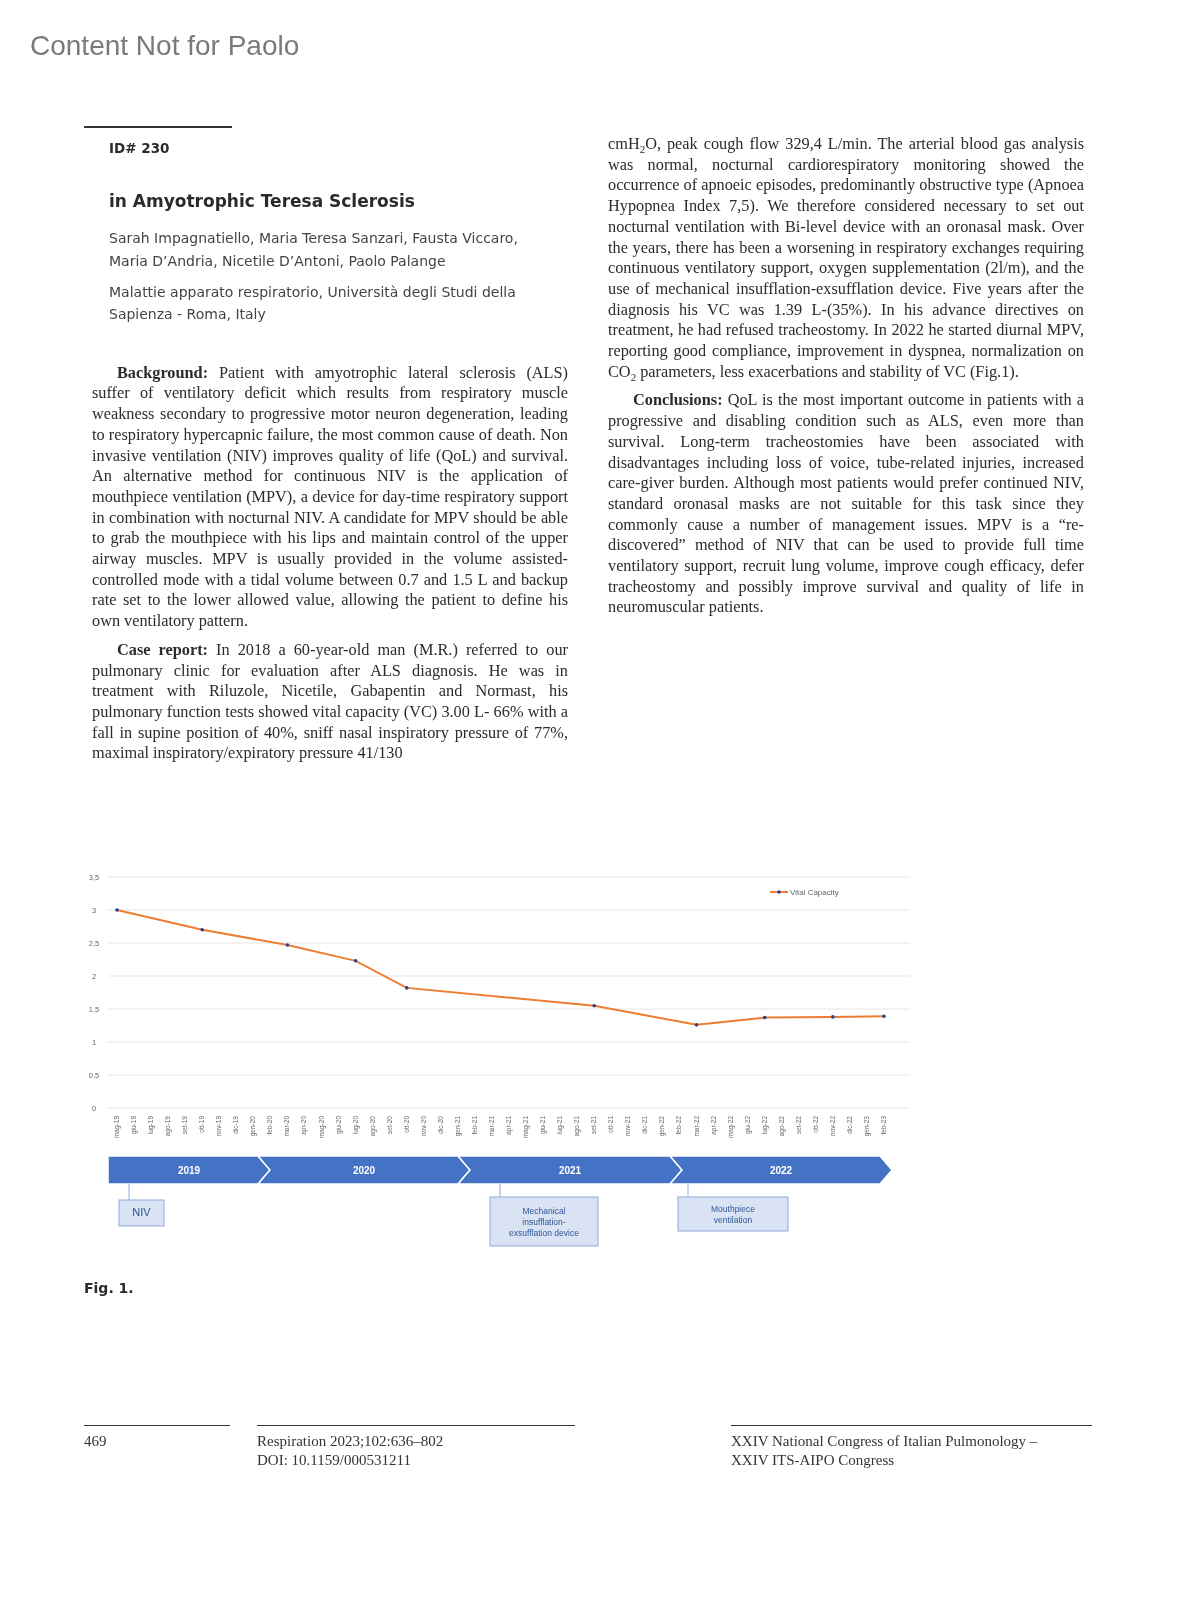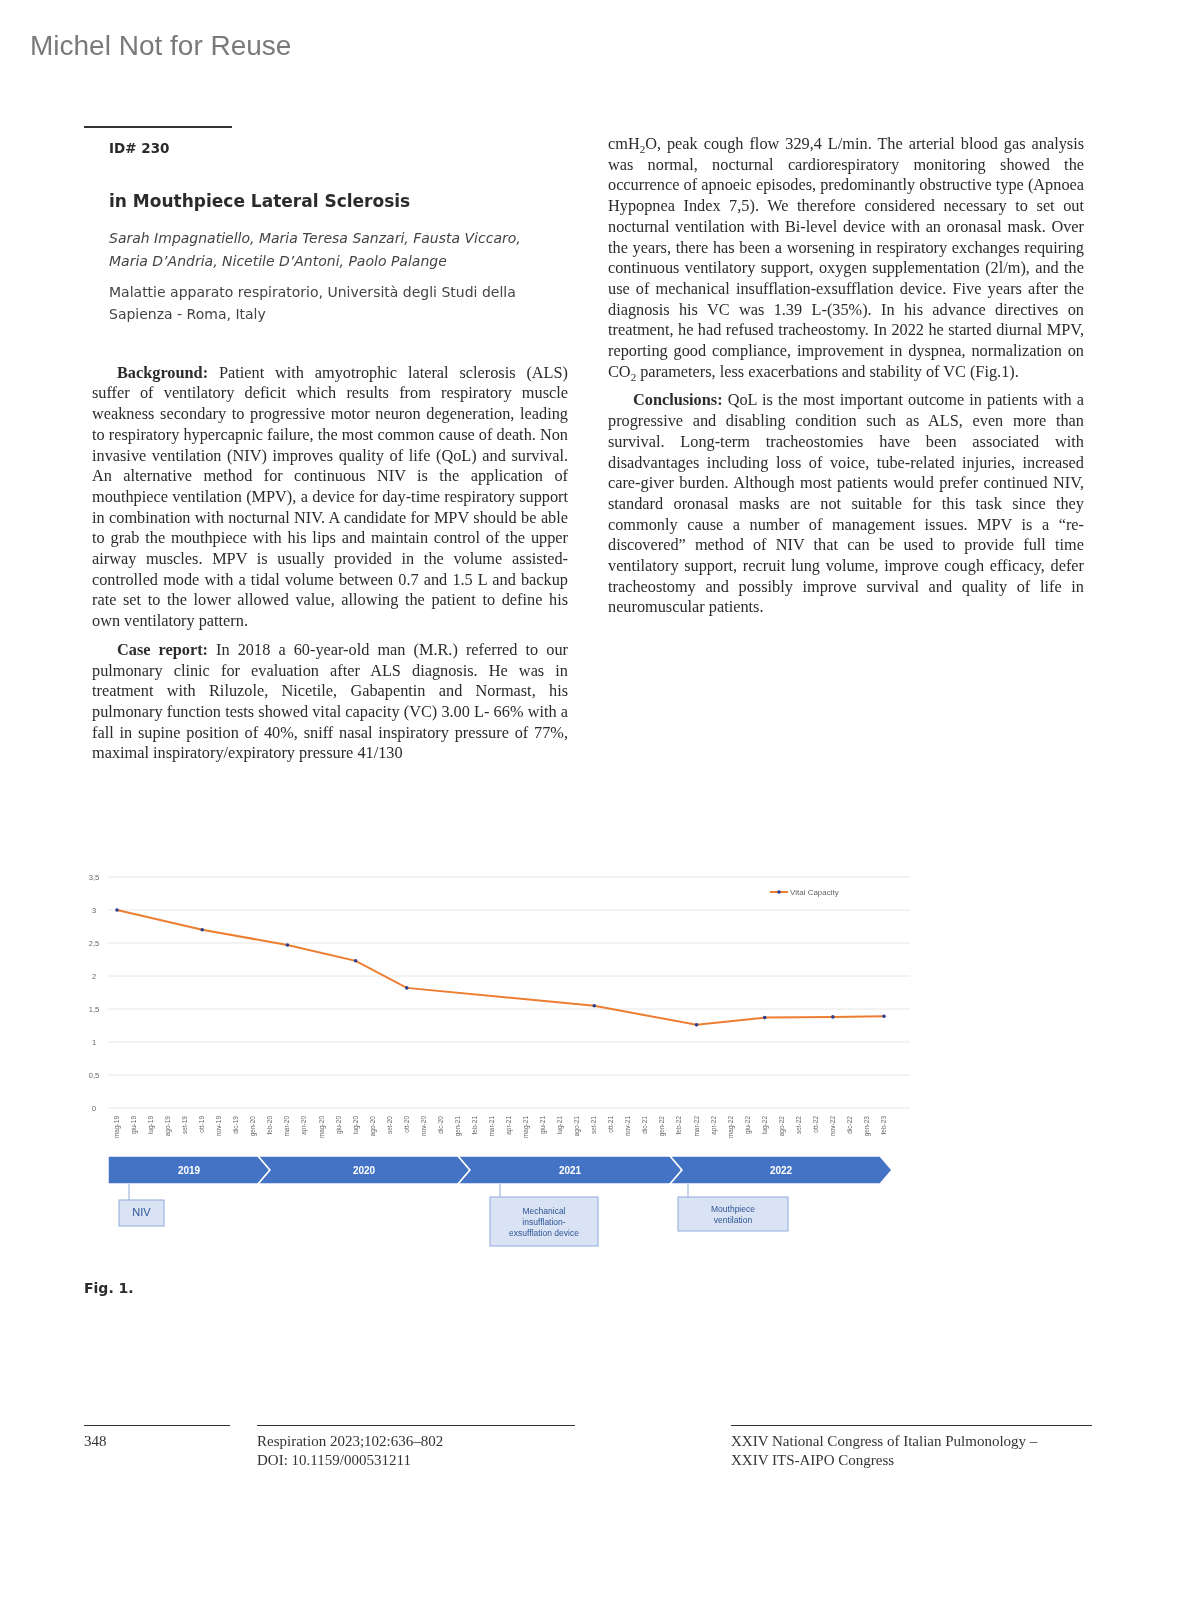--- a/index.html
+++ b/index.html
@@ -5,45 +5,45 @@
   html, body { margin:0; padding:0; background:#fff; }
   body { width:1200px; height:1601px; position:relative; overflow:hidden; color:#2b2b2b; }
   .watermark { position:absolute; left:30px; top:30px; font-family:"Liberation Sans", sans-serif; font-size:28px; color:#7a7a7a; }
   .col { position:absolute; font-family:"Liberation Serif", serif; font-size:16.3px; line-height:20.7px; text-align:justify; }
   .col-left { left:84px; top:126px; width:492px; }
   .col-right { left:600px; top:126px; width:492px; }
   .rule-short { width:148px; border-top:2px solid #333; margin-bottom:10px; }
   .hdr { padding-left:25px; font-family:"DejaVu Sans", sans-serif; }
   .id { font-weight:bold; font-size:13.5px; margin:0 0 6px 0; }
   .title { font-weight:bold; font-size:17px; line-height:24px; margin:0 0 14px 0; }
-  .authors { font-style:italic; font-size:14px; line-height:23px; color:#444; margin:0 0 8px 0; }
+  .authors { font-size:14px; line-height:23px; color:#444; margin:0 0 8px 0; }
   .affil { font-size:14px; line-height:22px; color:#444; margin:0; }
   p.body { margin:8px; text-indent:25px; }
   p.body.first { margin-top:38px; }
   .lead { font-weight:bold; }
   .ref-title { font-family:"DejaVu Sans", sans-serif; font-weight:bold; font-size:16px; margin:26px 0 0 25px; }
   .ref { margin-top:32px; font-size:13.5px; line-height:19px; padding-left:25px; text-indent:-25px; }
   sub { font-size:11px; line-height:0; }
   .chart { position:absolute; left:80px; top:860px; width:840px; height:400px; }
   .fig-label { position:absolute; left:84px; top:1280px; font-family:"DejaVu Sans", sans-serif; font-weight:bold; font-size:14px; }
   .footer-rule { position:absolute; top:1425px; border-top:1.5px solid #333; }
   .footer-text { position:absolute; top:1432px; font-family:"Liberation Serif", serif; font-size:15px; line-height:19px; color:#333; }
 </style>
 </head>
 <body>
 
-<div class="watermark">Michel Not for Reuse</div>
+<div class="watermark">Content Not for Paolo</div>
 
 <div class="col col-left">
   <div class="rule-short"></div>
   <div class="hdr">
     <div class="id">ID# 230</div>
     <div class="title">
       <br>
-      <span>in Mouthpiece Lateral Sclerosis</span>
+      <span>in Amyotrophic Teresa Sclerosis</span>
     </div>
     <div class="authors">
       <span>Sarah Impagnatiello, Maria Teresa Sanzari, Fausta Viccaro,</span><br>
       <span>Maria D’Andria, Nicetile D’Antoni, Paolo Palange</span>
     </div>
     <div class="affil">
       <span>Malattie apparato respiratorio, Università degli Studi della</span><br>
       <span>Sapienza - Roma, Italy</span>
     </div>
   </div>
@@ -154,21 +154,21 @@
       <rect x="598" y="337" width="110" height="34" fill="#dae3f3" stroke="#8faadc" stroke-width="1"></rect>
       <text x="653" y="351.5" font-size="8.5" fill="#2f5597" text-anchor="middle" font-family="Liberation Sans, sans-serif">Mouthpiece</text>
       <text x="653" y="362.5" font-size="8.5" fill="#2f5597" text-anchor="middle" font-family="Liberation Sans, sans-serif">ventilation</text>
     </svg>
 </div>
 <div class="fig-label">Fig. 1.</div>
 
 <div class="footer-rule" style="left:84px; width:146px;"></div>
 <div class="footer-rule" style="left:257px; width:318px;"></div>
 <div class="footer-rule" style="left:731px; width:361px;"></div>
-<div class="footer-text" style="left:84px;">348</div>
+<div class="footer-text" style="left:84px;">469</div>
 <div class="footer-text" style="left:257px;">
   <span>Respiration 2023;102:636–802</span><br>
   <span>DOI: 10.1159/000531211</span>
 </div>
 <div class="footer-text" style="left:731px;">
   <span>XXIV National Congress of Italian Pulmonology –</span><br>
   <span>XXIV ITS-AIPO Congress</span>
 </div>
 
 </body></html>

